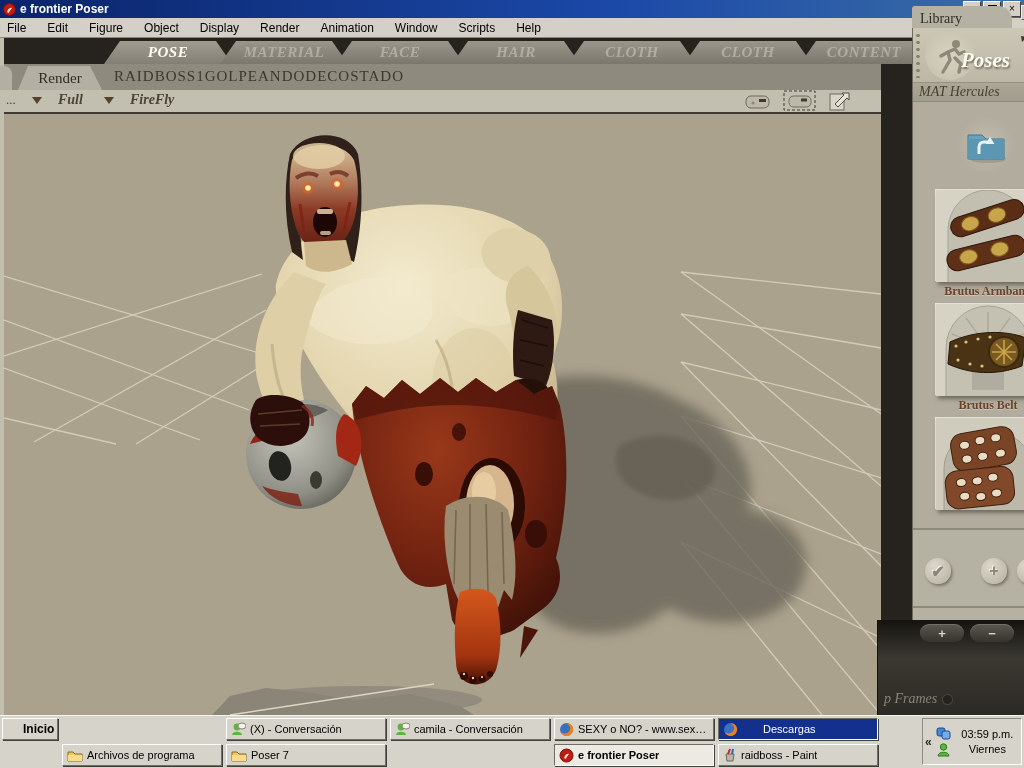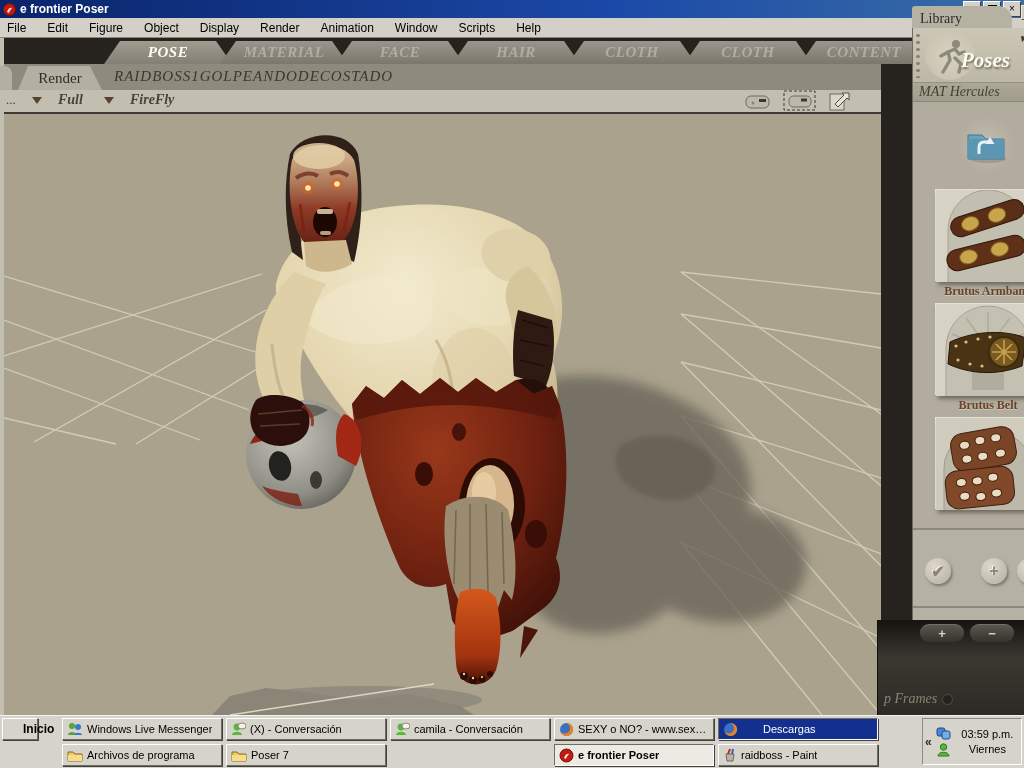--- a/index.html
+++ b/index.html
@@ -34,21 +34,21 @@
     font-size:15px;color:rgba(225,220,205,.45);letter-spacing:.5px;}
   .rtab.active{color:#fdfcf2;background:linear-gradient(#a09c90,#847f74);}
 
   #docrow{position:absolute;left:0;top:26px;width:877px;height:26px;background:#8e8a7e;border-bottom:1px solid #76736a;}
   #rendertab{position:absolute;left:14px;top:2px;width:84px;height:24px;background:#b3afa2;
     clip-path:polygon(10px 0,calc(100% - 12px) 0,100% 100%,0 100%);
     display:flex;align-items:center;justify-content:center;
     font-family:"Liberation Serif",serif;font-size:15px;color:#2f2d26;}
   #docrow .sliver{position:absolute;left:-8px;top:2px;width:16px;height:24px;background:#b3afa2;border-radius:0 8px 0 0;}
   #doctitle{position:absolute;left:110px;top:4px;font-family:"Liberation Serif",serif;
-    font-size:15px;letter-spacing:1px;color:#3b382e;font-style:italic;}
+    font-size:15px;letter-spacing:1px;color:#3b382e;}
 
   #toolrow{position:absolute;left:0;top:52px;width:877px;height:22px;background:#c2beb0;}
   .ddl{position:absolute;top:2px;display:flex;align-items:center;gap:16px;
     font-family:"Liberation Serif",serif;font-style:italic;font-weight:bold;font-size:14px;color:#4a4335;justify-content:flex-end;}
   .tri{width:0;height:0;border-left:5px solid transparent;border-right:5px solid transparent;border-top:7px solid #55422c;}
   .ellip{position:absolute;left:2px;top:2px;font-family:"Liberation Serif",serif;font-size:13px;color:#4a4335;}
   #camicons{position:absolute;right:30px;top:0;display:flex;gap:10px;align-items:center;height:22px;}
 
   #viewport{position:absolute;left:0;top:74px;width:877px;height:603px;background:#aba28d;border-top:2px solid #3f3b32;box-sizing:border-box;}
 
@@ -100,21 +100,21 @@
     background:linear-gradient(#5b5850,#35332c);color:#d8d3c2;display:flex;align-items:center;justify-content:center;
     font-size:13px;font-weight:bold;box-shadow:0 1px 0 rgba(255,255,255,.15) inset;}
   #frameslbl{position:absolute;left:6px;bottom:8px;font-family:"Liberation Serif",serif;
     font-style:italic;font-size:14px;color:#8a8475;display:flex;align-items:center;gap:6px;}
   #frameslbl .dot{width:9px;height:9px;border-radius:50%;background:#24221d;box-shadow:0 0 0 1px #4a4840;}
 
   
   #taskbar{position:absolute;left:0;top:715px;width:1024px;height:53px;background:#d6d3ca;
     border-top:1px solid #f4f3ee;box-sizing:border-box;}
   .trow{position:absolute;left:0;width:1024px;height:26px;}
-  #startbtn{position:absolute;left:2px;top:2px;width:36px;height:22px;background:#d6d3ca;
+  #startbtn{position:absolute;left:2px;top:2px;width:56px;height:22px;background:#d6d3ca;
     border:1px solid;border-color:#fff #6f6c62 #6f6c62 #fff;box-shadow:1px 1px 0 #42403a;
     display:flex;align-items:center;gap:3px;padding:0 17px;box-sizing:border-box;
     font-size:12px;font-weight:bold;color:#000;}
   .taskbtn{position:absolute;top:2px;width:160px;height:22px;background:#d6d3ca;
     border:1px solid;border-color:#fff #6f6c62 #6f6c62 #fff;box-shadow:1px 1px 0 #42403a;
     display:flex;align-items:center;gap:4px;padding:0 4px;box-sizing:border-box;
     font-size:11px;color:#000;white-space:nowrap;overflow:hidden;}
   .taskbtn .lbl{overflow:hidden;text-overflow:ellipsis;}
   .taskbtn.activeblue{background:#14308f;color:#fff;border-color:#6f6c62 #fff #fff #6f6c62;gap:25px;}
   .taskbtn.pressed{background:#eceae3;border-color:#6f6c62 #fff #fff #6f6c62;font-weight:bold;}
@@ -498,29 +498,20 @@
         <svg width="16" height="14">
           <g transform="skewY(-6)">
             <rect x="1" y="3" width="6" height="5" fill="#d44018"></rect>
               <rect x="8" y="3" width="6" height="5" fill="#6aa63c"></rect>
             <rect x="1" y="9" width="6" height="5" fill="#2a63b8"></rect>
               <rect x="8" y="9" width="6" height="5" fill="#e8b420"></rect>
           </g>
         </svg>
         <span>Inicio</span>
       </div>
-      <div class="taskbtn" style="left:62px">
-        <svg width="16" height="14">
-          <circle cx="5" cy="4" r="3" fill="#56a43c"></circle>
-            <path d="M1,13 C1,9 9,9 9,13 Z" fill="#56a43c"></path>
-          <circle cx="11" cy="5" r="3" fill="#3a78c8"></circle>
-            <path d="M7,13 C7,10 15,10 15,13 Z" fill="#3a78c8"></path>
-        </svg>
-        <span class="lbl">Windows Live Messenger</span>
-      </div>
       <div class="taskbtn" style="left:226px">
         <svg width="15" height="14">
           <circle cx="6" cy="5" r="3.4" fill="#5cb63e"></circle>
             <path d="M1,13 C1,8.6 11,8.6 11,13 Z" fill="#5cb63e"></path>
           <ellipse cx="11" cy="4" rx="4" ry="3" fill="#f4f2ea" stroke="#8a8577"></ellipse>
         </svg>
         <span class="lbl">(X) - Conversación</span>
       </div>
       <div class="taskbtn" style="left:390px">
         <svg width="15" height="14">

